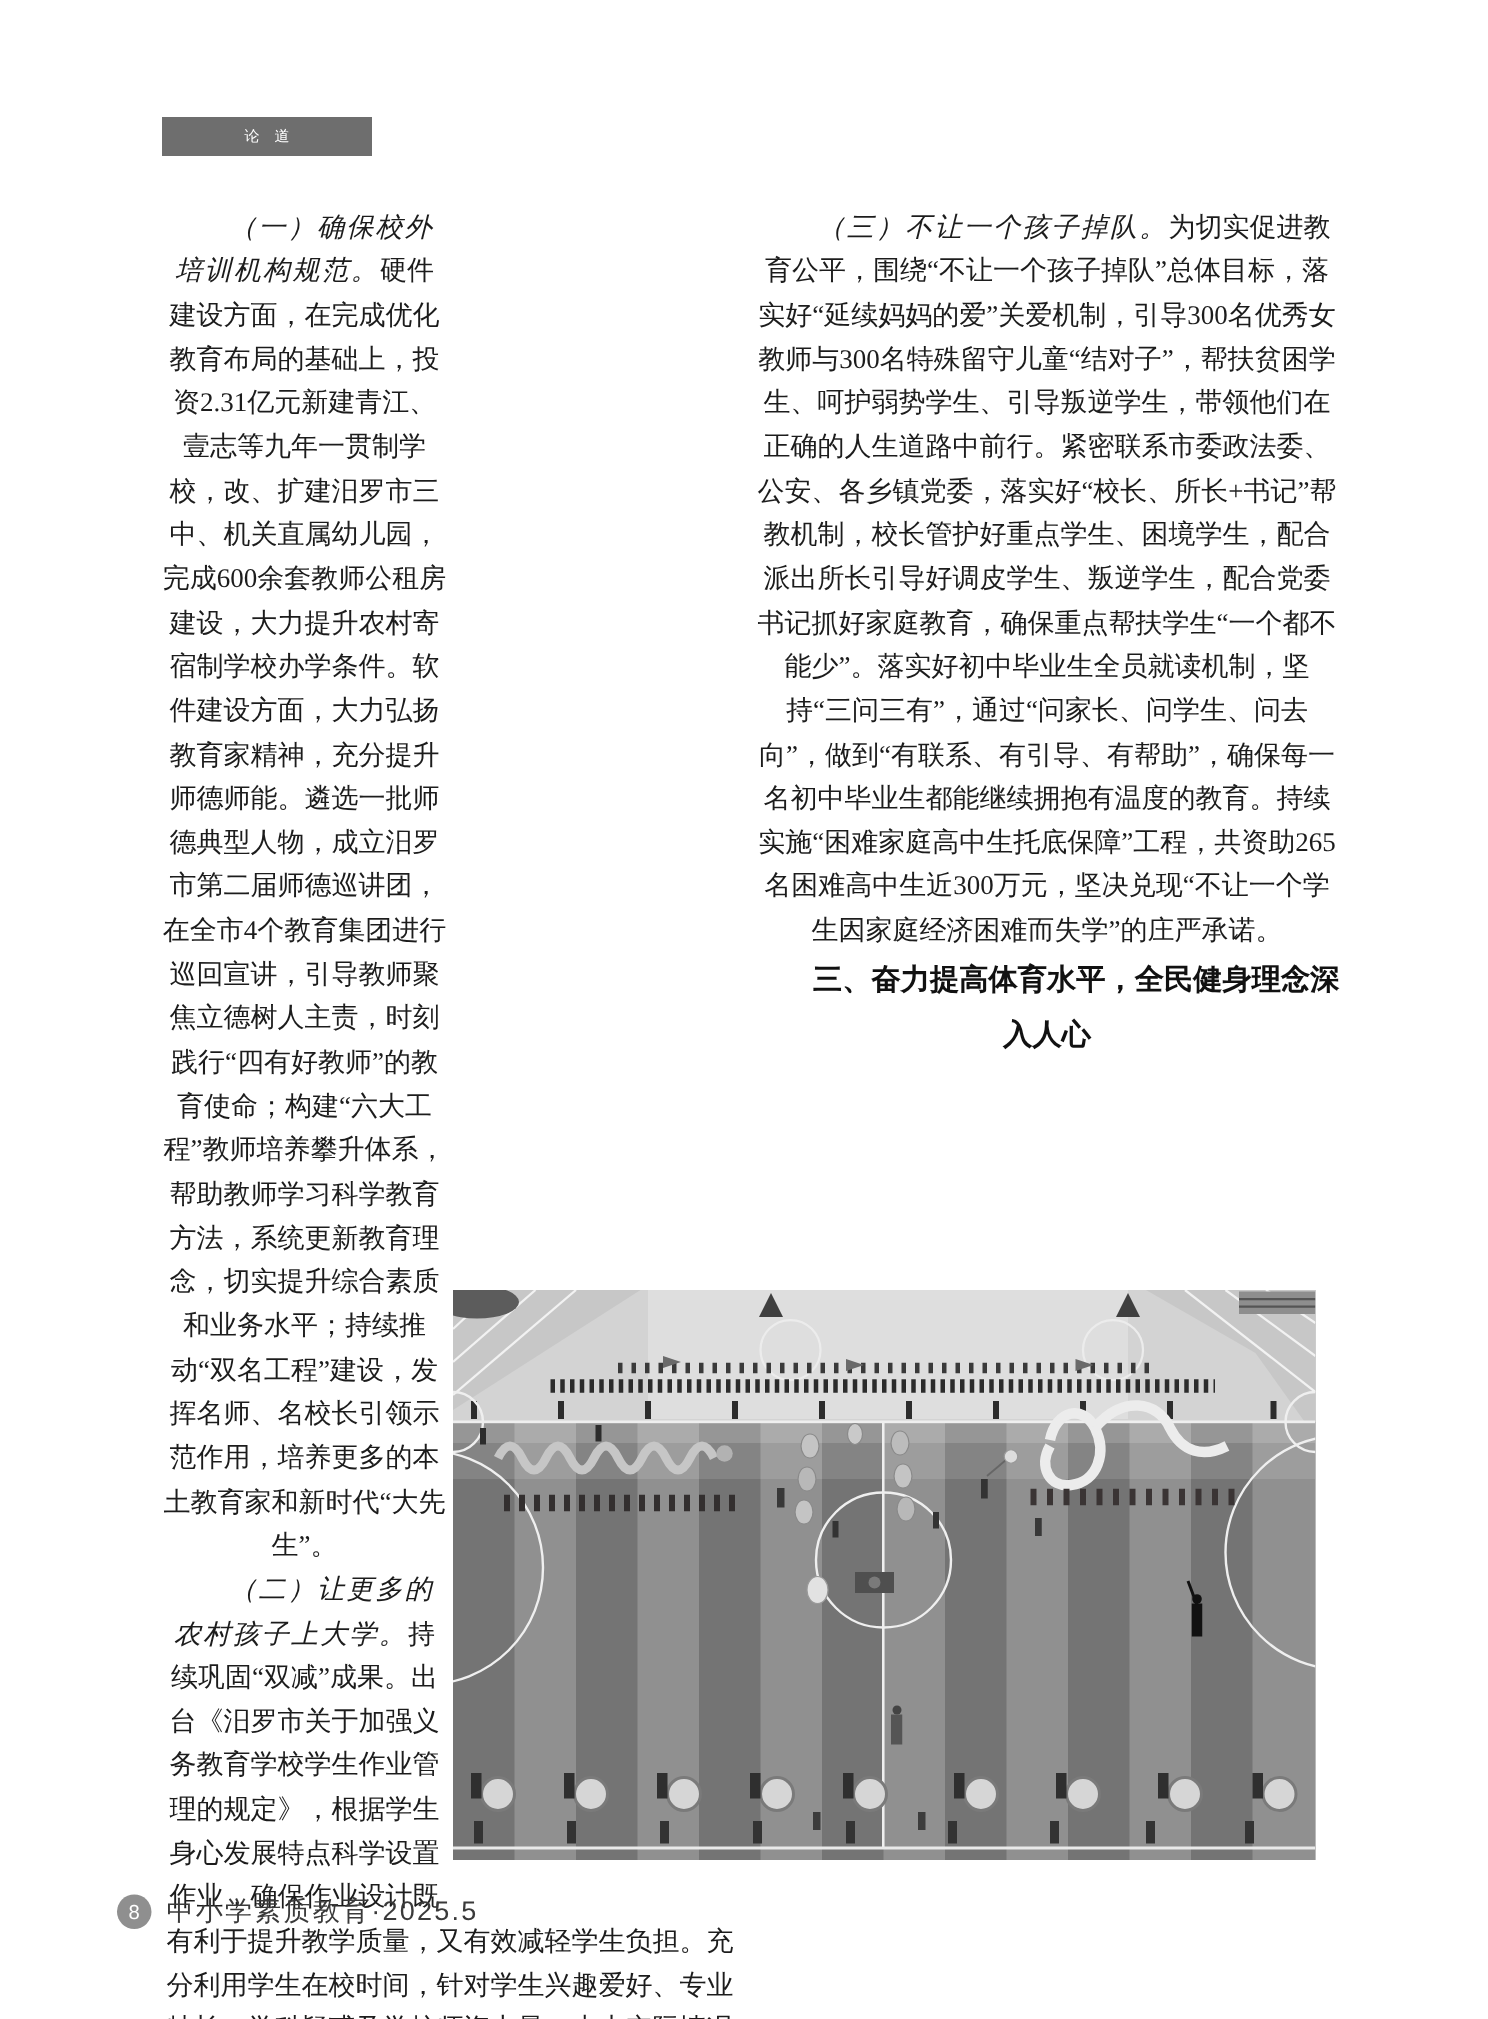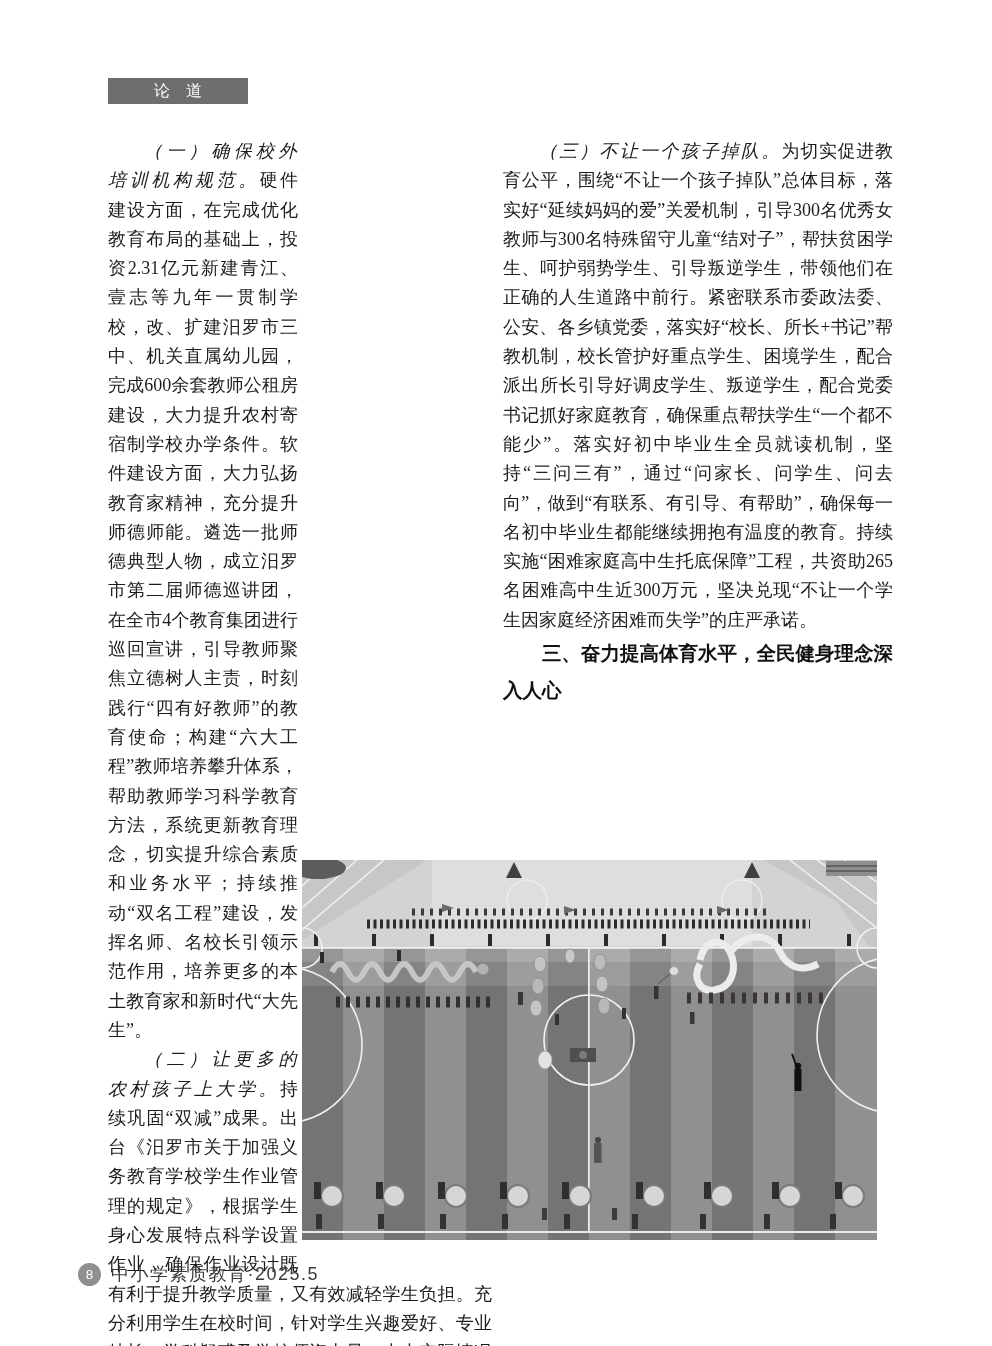--- a/index.html
+++ b/index.html
@@ -5,27 +5,27 @@
   html,body { margin:0; padding:0; }
   body {
     width:992px; height:1346px; background:#ffffff; position:relative;
     font-family:"Liberation Serif","DejaVu Serif",serif;
     color:#1c1c1c; overflow:hidden;
   }
   .header-tag {
     position:absolute; left:108px; top:78px; width:140px; height:26px;
     background:#6e6e6e; color:#ffffff;
     font-family:"Liberation Sans","DejaVu Sans",sans-serif;
-    font-size:16px; display:flex; align-items:center; justify-content:center;
+    font-size:10px; display:flex; align-items:center; justify-content:center;
   }
   .col {
     position:absolute; top:137px; font-size:18px; line-height:29.3px;
     text-align:justify;
   }
-  .col p { margin:0; padding:0; }
+  .col p { margin:0; padding:0;text-align:center; }
   .left-col  { left:108px; width:384px; }
   .right-col { left:503px; width:390px; }
   .indent { text-indent:2em; }
   .lead { font-style:italic; letter-spacing:1.5px; }
   .wrap-spacer { float:right; width:194px; height:414px; margin-top:706px; }
   .section-heading {
     font-family:"Liberation Sans","DejaVu Sans",sans-serif;
     font-weight:bold; font-size:19.5px; line-height:37px;
     text-indent:2em; margin-top:5px; color:#111;
     text-align:left;

